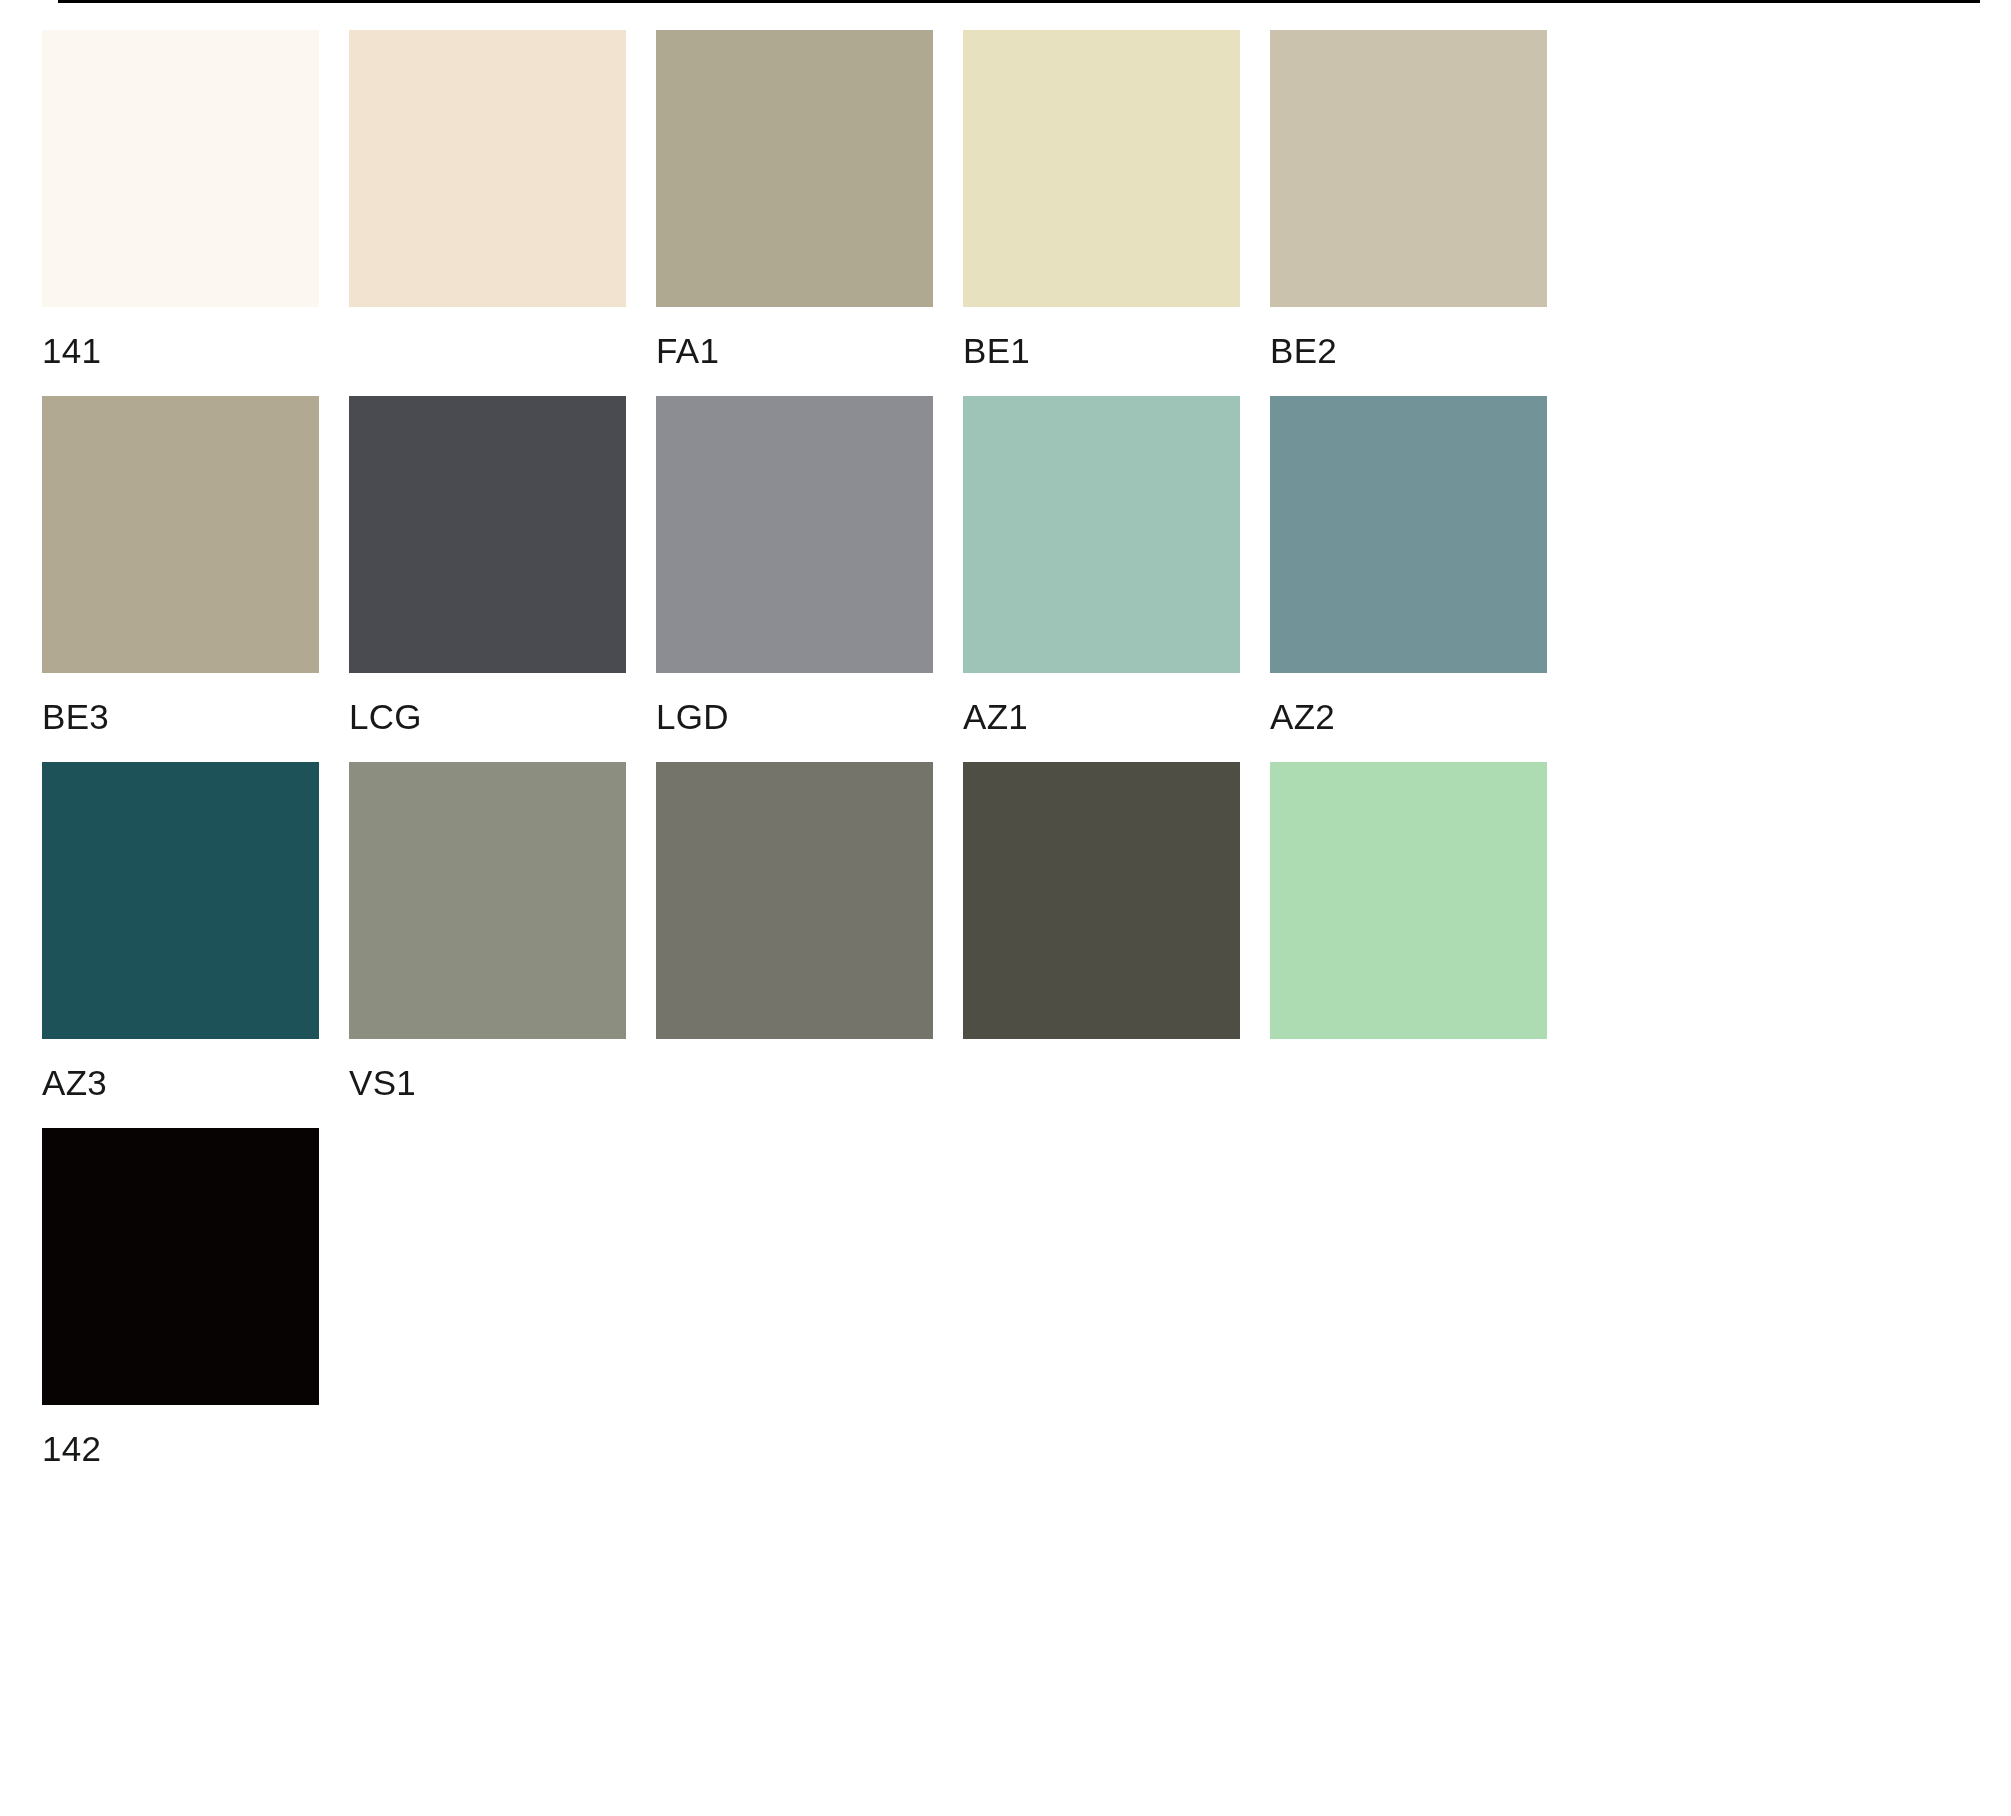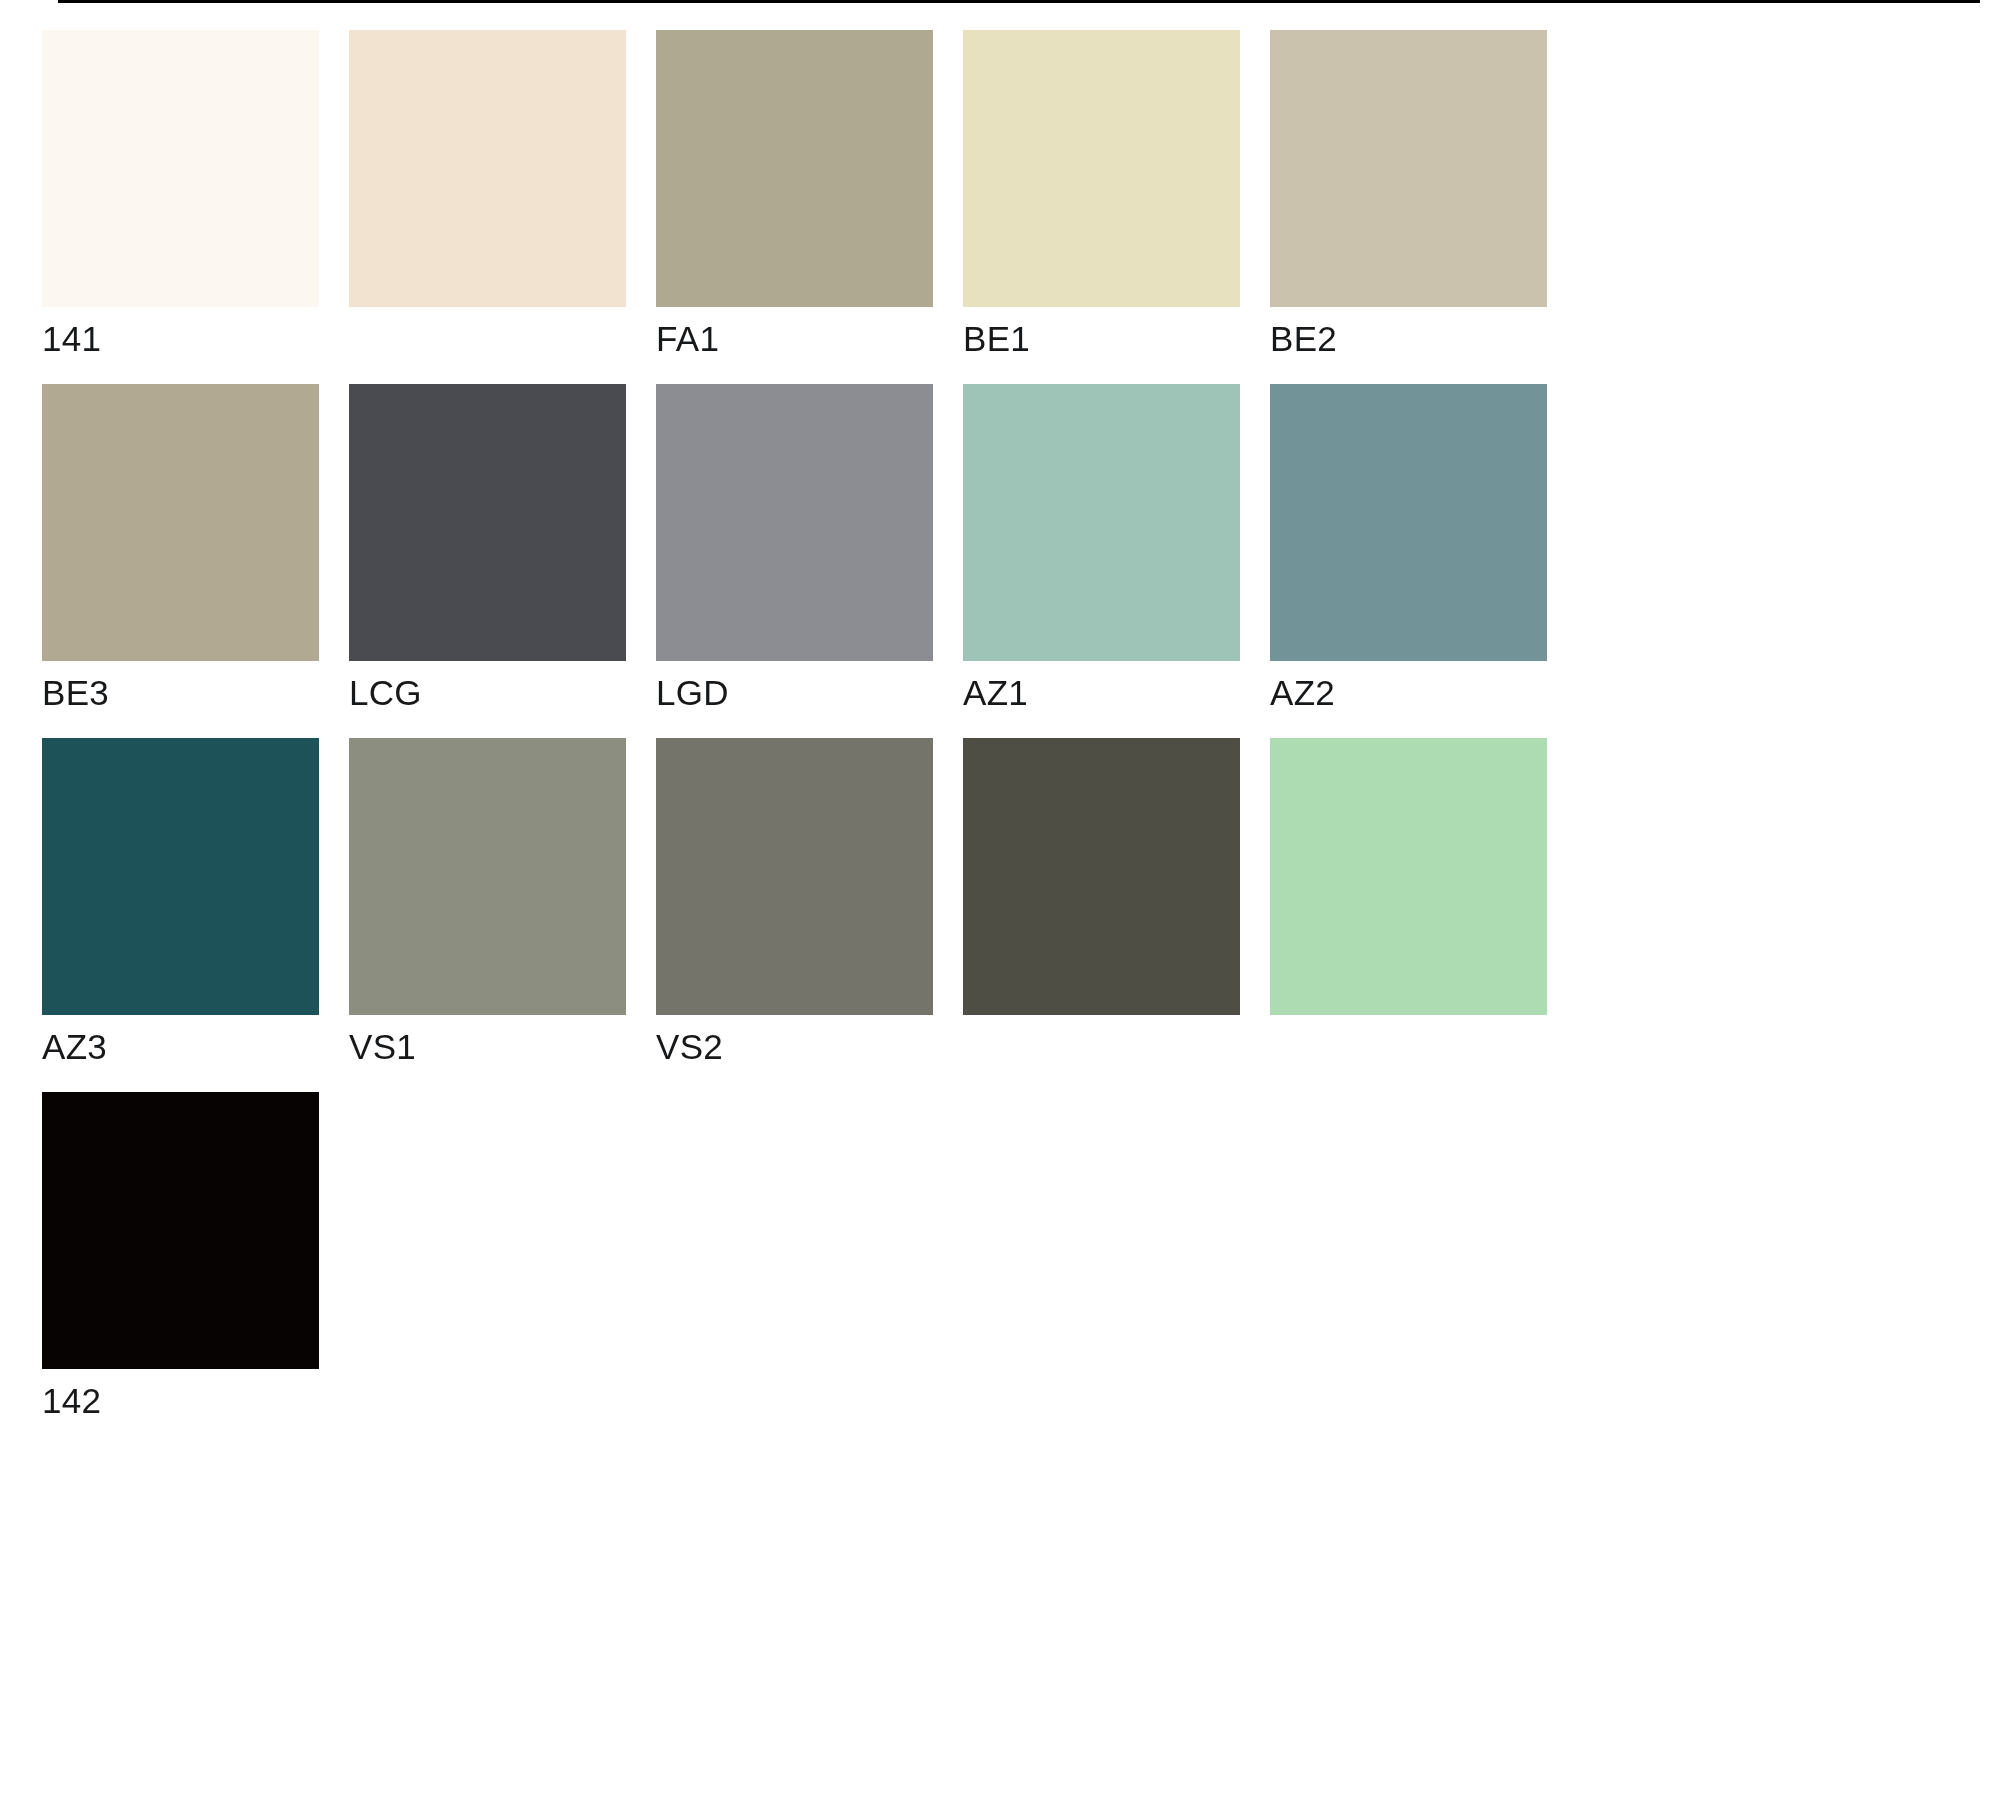--- a/index.html
+++ b/index.html
@@ -58,21 +58,21 @@
     display: block;
   }
 
   .swatch-label {
     display: block;
     font-family: "Liberation Sans", sans-serif;
     font-size: 35px;
     line-height: 1.0;
     letter-spacing: 0.3px;
     color: #17181a;
-    padding-top: 14px;
+    padding-top: 26px;
     white-space: nowrap;
   }
 </style>
 </head>
 <body>
 
 <div class="sheet">
 
   <div class="top-rule"></div>
 
@@ -119,21 +119,20 @@
       <div class="swatch-cell">
         <span class="swatch-chip" style="background: rgb(29, 82, 88);"></span>
         <span class="swatch-label">AZ3</span>
       </div>
       <div class="swatch-cell">
         <span class="swatch-chip" style="background: rgb(140, 143, 128);"></span>
         <span class="swatch-label">VS1</span>
       </div>
       <div class="swatch-cell">
         <span class="swatch-chip" style="background: rgb(116, 116, 107);"></span>
-        <span class="swatch-label">VS2</span>
       </div>
       <div class="swatch-cell">
         <span class="swatch-chip" style="background: rgb(78, 78, 68);"></span>
       </div>
       <div class="swatch-cell">
         <span class="swatch-chip" style="background: rgb(173, 220, 179);"></span>
       </div>
       <div class="swatch-cell">
         <span class="swatch-chip" style="background: rgb(7, 3, 3);"></span>
         <span class="swatch-label">142</span>

